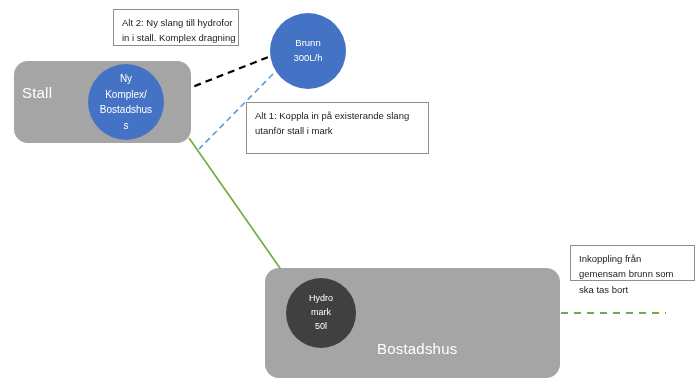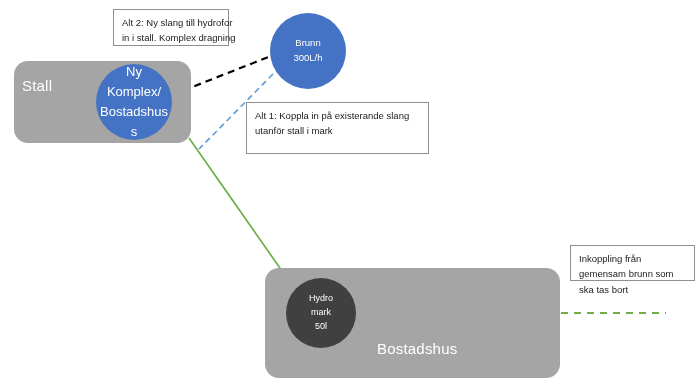--- a/index.html
+++ b/index.html
@@ -78,44 +78,44 @@
 
     <line x1="273" y1="74" x2="199" y2="149" stroke="#5B9BD5" stroke-width="1.6" stroke-dasharray="6 4" stroke-linecap="butt"></line>
 
     <line x1="189" y1="138" x2="296" y2="291" stroke="#70AD47" stroke-width="1.7" stroke-linecap="butt"></line>
 
     <line x1="340" y1="313" x2="666" y2="313" stroke="#70AD47" stroke-width="1.9" stroke-dasharray="7 6" stroke-linecap="butt"></line>
     <polygon points="340,309.5 347,313 340,316.5" fill="#70AD47"></polygon>
   </svg>
 
   <div class="building" style="left:14px; top:61px; width:177px; height:82px;"></div>
-  <div class="building-label" style="left:22px; top:77px;">Stall</div>
+  <div class="building-label" style="left:22px; top:84px;">Stall</div>
 
   <div class="building" style="left:265px; top:268px; width:295px; height:110px;"></div>
   <div class="building-label" style="left:377px; top:340px;">Bostadshus</div>
 
   <div class="node node-blue" style="left:270px; top:13px; width:76px; height:76px; font-size:9.5px;">
     <span class="node-line">Brunn</span>
     <span class="node-line">300L/h</span>
   </div>
 
-  <div class="node node-blue" style="left:96px; top:64px; width:76px; height:76px; font-size:13px;">
+  <div class="node node-blue" style="left:88px; top:64px; width:76px; height:76px; font-size:10px;">
     <span class="node-line">Ny</span>
     <span class="node-line">Komplex/</span>
     <span class="node-line">Bostadshus</span>
     <span class="node-line">s</span>
   </div>
 
   <div class="node node-orange" style="left:286px; top:278px; width:70px; height:70px; font-size:9px;">
     <span class="node-line">Hydro</span>
     <span class="node-line">mark</span>
     <span class="node-line">50l</span>
   </div>
 
-  <div class="callout" style="left:113px; top:9px; width:116px; height:37px;">
+  <div class="callout" style="left:113px; top:9px; width:126px; height:37px;">
     <span class="callout-line">Alt 2: Ny slang till hydrofor</span>
     <span class="callout-line">in i stall. Komplex dragning</span>
   </div>
 
   <div class="callout" style="left:246px; top:102px; width:183px; height:52px;">
     <span class="callout-line">Alt 1:  Koppla in på existerande slang</span>
     <span class="callout-line">utanför stall i mark</span>
   </div>
 
   <div class="callout" style="left:570px; top:245px; width:125px; height:36px;">

